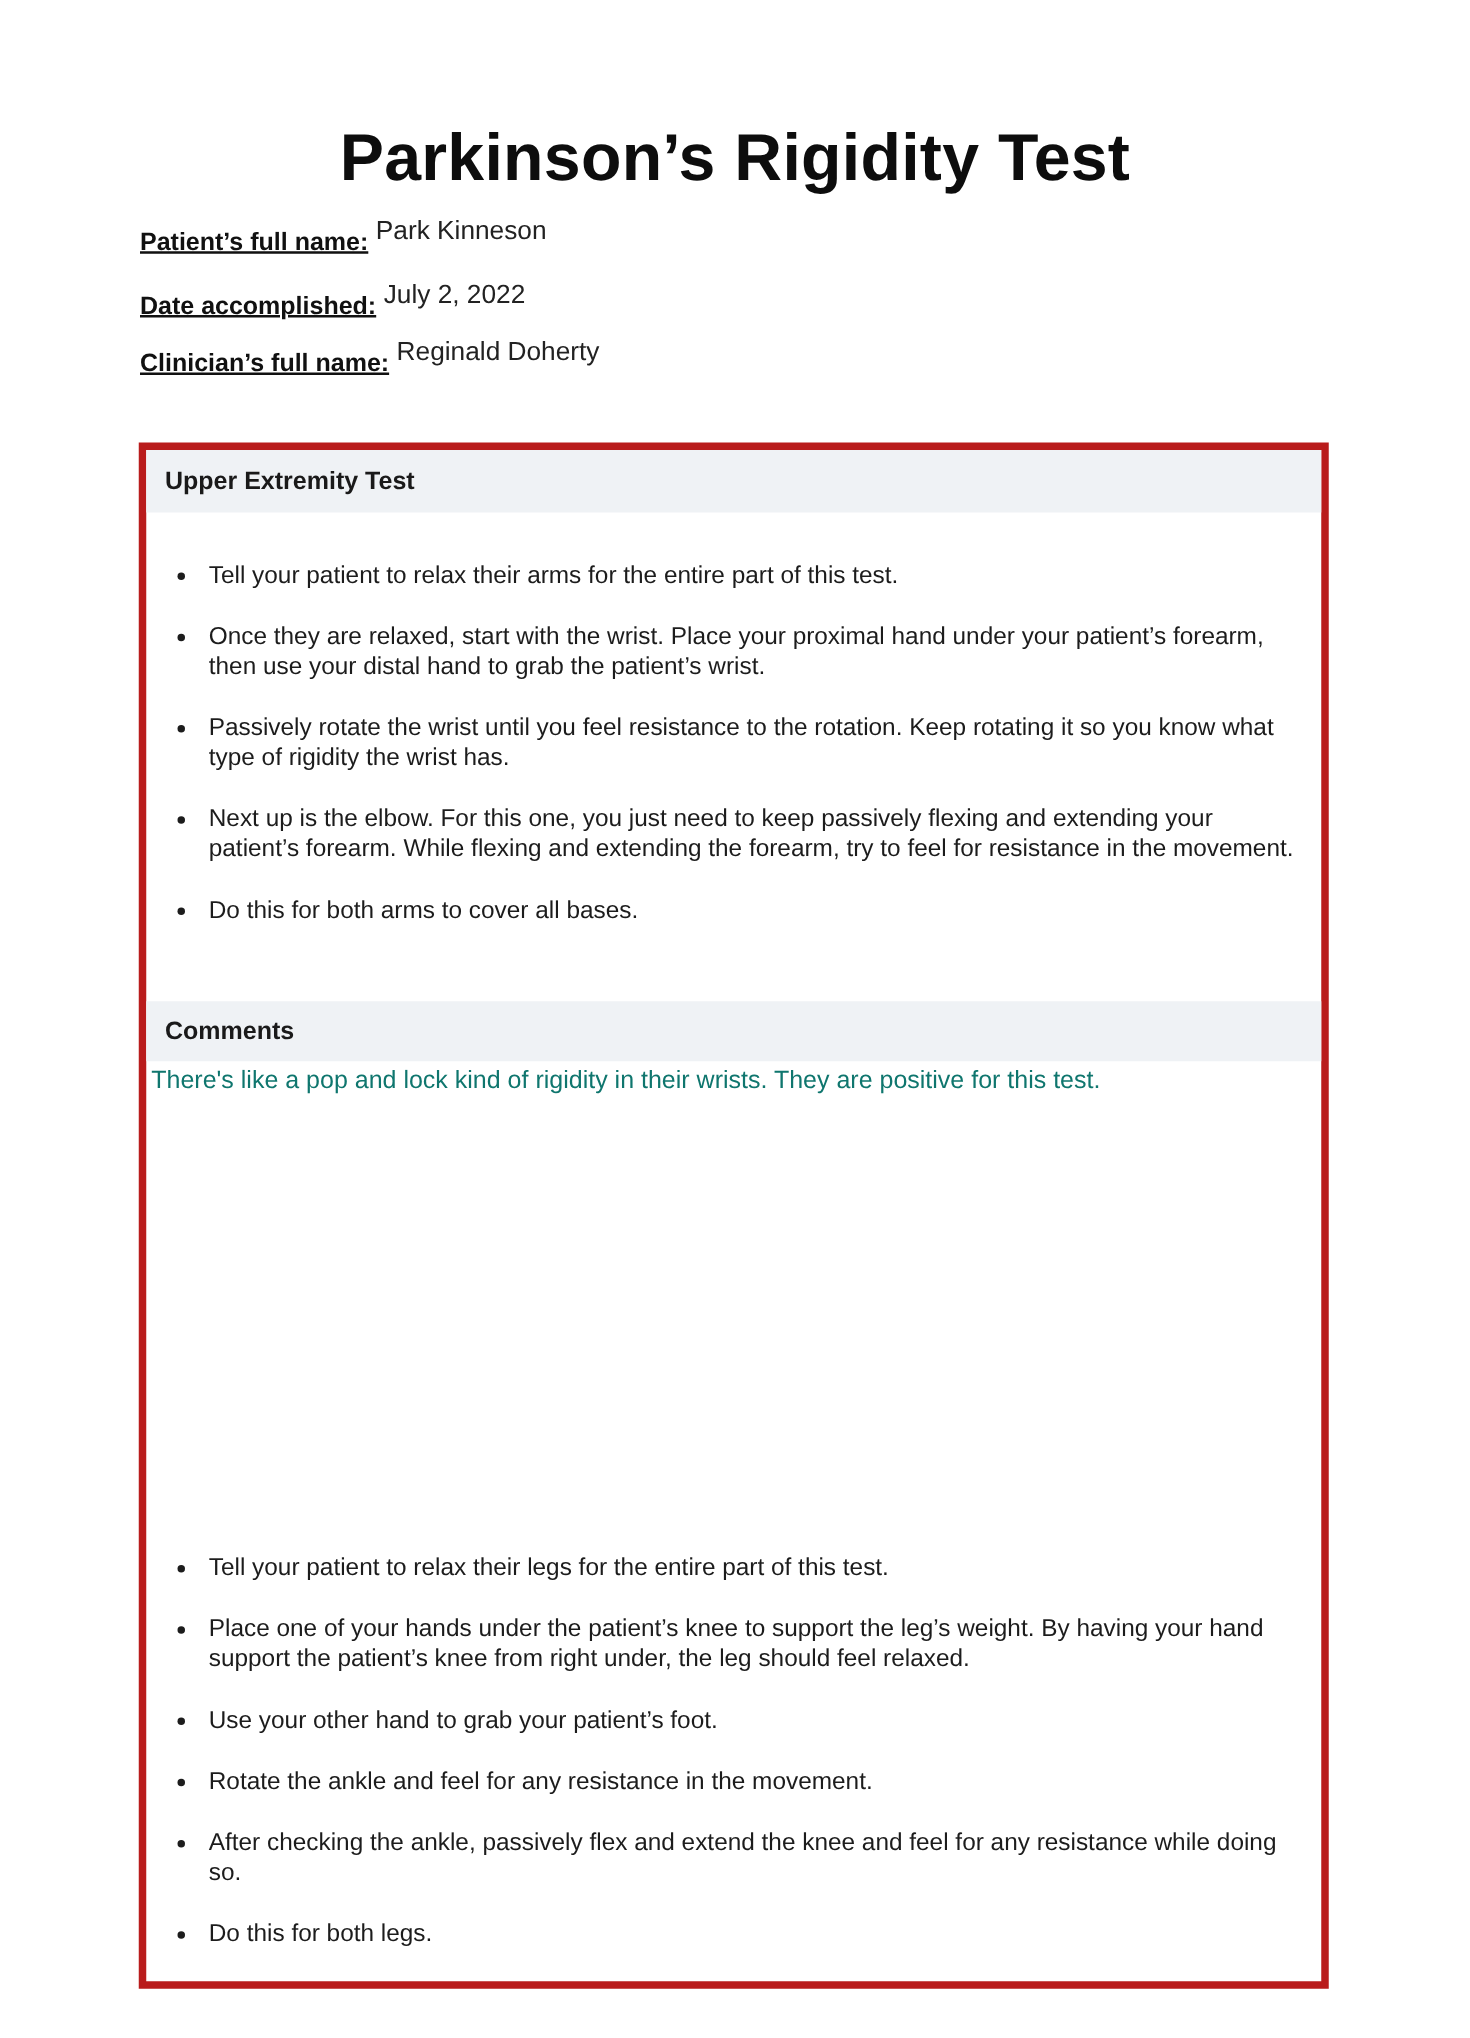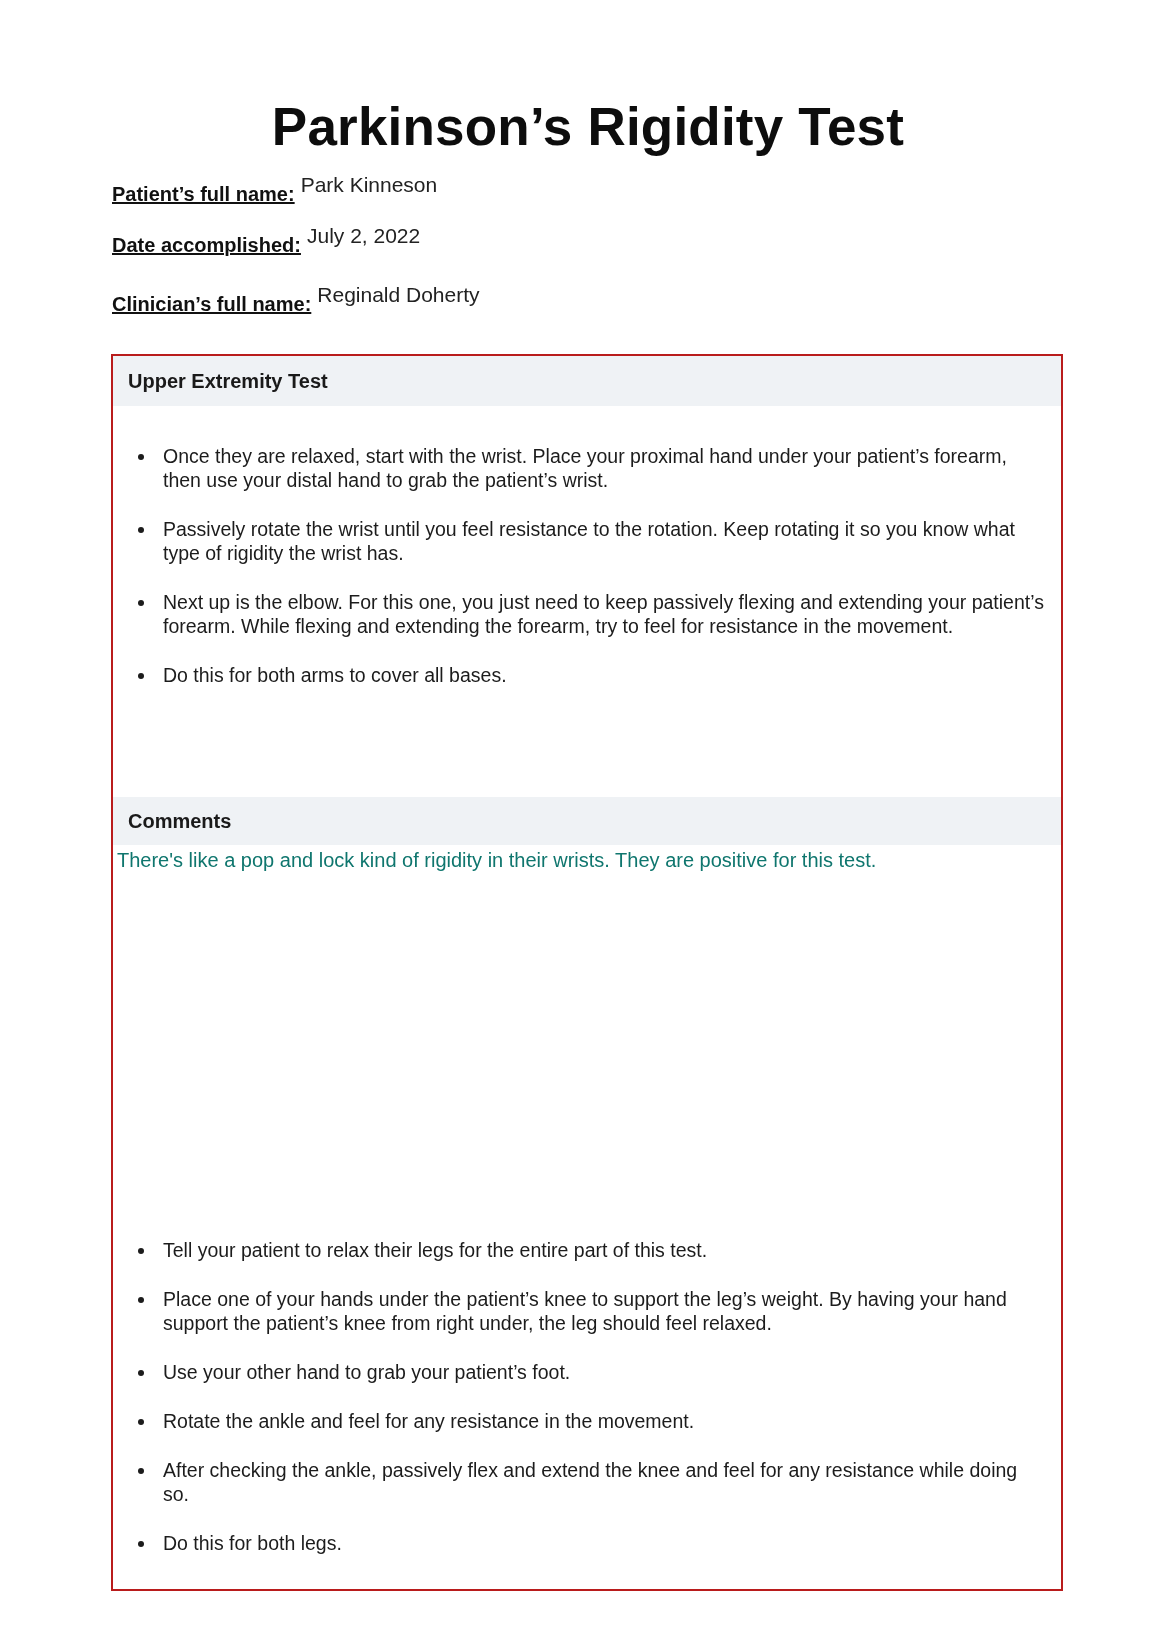--- a/index.html
+++ b/index.html
@@ -41,29 +41,29 @@
     }
     .field-value {
       font-size: 21px;
       color: #222;
       position: relative;
       top: -9px;
       margin-left: 6px;
     }
     .row-1 { top: 182px; }
     .row-2 { top: 233px; }
-    .row-3 { top: 292px; text-align: center; }
+    .row-3 { top: 279px; text-align: center; }
 
     .form-box {
       position: absolute;
       left: 111px;
       top: 354px;
       width: 952px;
       height: 1237px;
-      border: 2px solid #b91c1c;
+      border: 6px solid #b91c1c;
       box-sizing: border-box;
       background: #ffffff;
     }
     .section-header {
       position: absolute;
       left: 0;
       width: 100%;
       height: 50px;
       background: #eff2f5;
       box-sizing: border-box;
@@ -129,20 +129,21 @@
   <span class="field-label">Date accomplished:</span><span class="field-value">July 2, 2022</span>
 </div>
 <div class="field-row row-3">
   <span class="field-label">Clinician’s full name:</span><span class="field-value">Reginald Doherty</span>
 </div>
 
 <div class="form-box">
 
   <div class="section-header hdr-upper">Upper Extremity Test</div>
   <ul class="steps steps-upper">
+    <li>Tell your patient to relax their arms for the entire part of this test.</li>
     <li>Once they are relaxed, start with the wrist. Place your proximal hand under your patient’s forearm, then use your distal hand to grab the patient’s wrist.</li>
     <li>Passively rotate the wrist until you feel resistance to the rotation. Keep rotating it so you know what type of rigidity the wrist has.</li>
     <li>Next up is the elbow. For this one, you just need to keep passively flexing and extending your patient’s forearm. While flexing and extending the forearm, try to feel for resistance in the movement.</li>
     <li>Do this for both arms to cover all bases.</li>
   </ul>
 
   <div class="section-header hdr-comments">Comments</div>
   <div class="comment-text">There's like a pop and lock kind of rigidity in their wrists. They are positive for this test.</div>
 
   <ul class="steps steps-lower">

